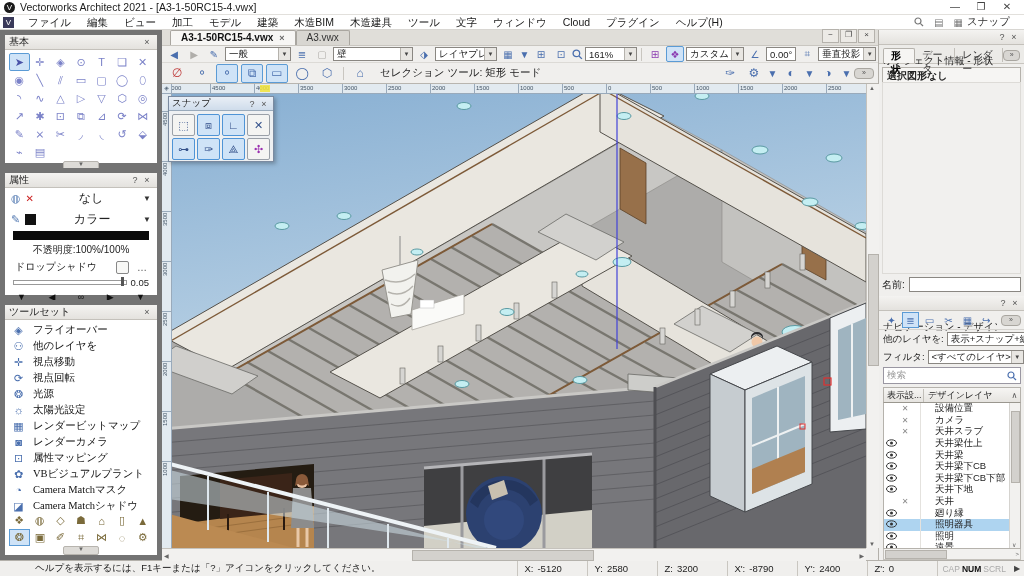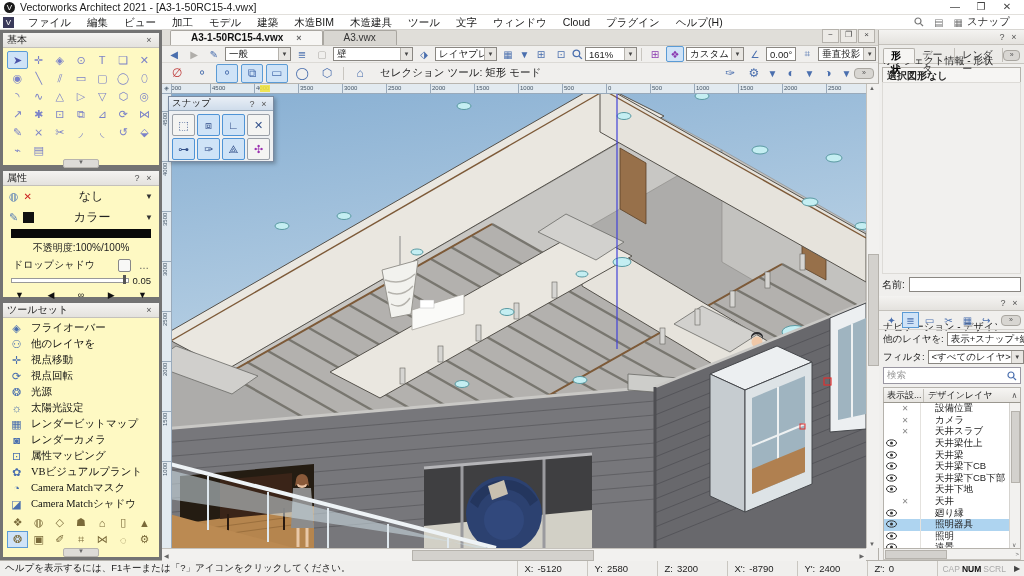--- a/index.html
+++ b/index.html
@@ -11,21 +11,21 @@
   #title-text{font-size:10.5px;color:#1a1a1a;white-space:nowrap;}
   .win-ctrls{margin-left:auto;display:flex;}
   .win-btn{width:26px;height:13px;text-align:center;line-height:12px;font-size:10px;color:#444;cursor:default;}
   #menubar{left:0;top:15px;width:1024px;height:15px;background:#fff;display:flex;align-items:center;padding-left:3px;box-sizing:border-box;border-bottom:1px solid #d8d6d2;}
   #menu-logo{width:11px;height:11px;background:#3a3a5a;color:#fff;font-size:8px;line-height:11px;text-align:center;margin-right:6px;}
   .menu-item{padding:0 8px;height:15px;line-height:15px;font-size:10.5px;color:#1a1a1a;white-space:nowrap;}
   #menubar-right{margin-left:auto;display:flex;align-items:center;gap:10px;padding-right:14px;color:#555;}
   .mb-ic{font-size:10px;color:#777;}
   #signin{display:flex;align-items:center;gap:4px;font-size:10.5px;color:#333;}
   
-  .palette{background:#fef9c3;border:3px solid #737373;box-sizing:border-box;}
+  .palette{background:#ffffff;border:5px solid #737373;box-sizing:border-box;}
   .pal-title{height:14px;background:linear-gradient(#f4f3f1,#e4e2de);border-bottom:1px solid #c4c1bb;display:flex;align-items:center;padding:0 4px;font-size:10px;color:#222;}
   .pal-title .t{flex:1;white-space:nowrap;overflow:hidden;}
   .pal-btn{width:12px;text-align:center;font-size:9px;color:#555;cursor:default;}
   #pal-basic{left:0;top:30px;width:162px;height:138px;}
   #basic-grid{display:grid;grid-template-columns:repeat(7,1fr);padding:3px 4px 0 4px;}
   .tool-ic{height:16px;display:flex;align-items:center;justify-content:center;font-size:11px;color:#7b82c8;border:1px solid transparent;border-radius:2px;}
   .tool-ic.sel{background:#cfe3f7;border-color:#5b9bd5;color:#4a52a8;}
   .collapse-bar{height:9px;display:flex;align-items:center;justify-content:center;}
   .collapse-bar span{display:block;width:34px;height:7px;background:#dddbd7;border:1px solid #b7b4ae;color:#666;font-size:6px;line-height:5px;text-align:center;border-radius:2px;}
   #pal-attr{left:0;top:168px;width:162px;height:132px;}
@@ -49,21 +49,21 @@
   #toolset-list{flex:1;overflow:hidden;padding-top:2px;}
   .ts-item{display:flex;align-items:center;gap:7px;height:16px;padding-left:6px;}
   .ts-item .ic{width:15px;text-align:center;font-size:11px;color:#4a6fae;}
   .ts-item .lb{font-size:10.5px;color:#111;white-space:nowrap;font-family:Liberation Serif, serif;}
   .ts-cats{display:grid;grid-template-columns:repeat(7,1fr);padding:0 4px;}
   .cat-ic{height:15px;display:flex;align-items:center;justify-content:center;font-size:11px;color:#7a6a3a;border:1px solid transparent;}
   .cat-ic.sel{background:#cfe3f7;border-color:#5b9bd5;}
   
   #center{left:162px;top:30px;width:716px;height:530px;background:#f0efed;}
   #tabbar{left:0;top:0;width:716px;height:16px;background:#e0ded9;border-bottom:1px solid #c9c6c0;display:flex;align-items:flex-end;padding-left:8px;box-sizing:border-box;position:absolute;}
-  .doc-tab{height:14px;line-height:14px;padding:0 20px;font-size:10px;border:1px solid #a9a6a0;border-bottom:none;background:#d8d6d1;color:#333;display:flex;align-items:center;gap:13px;border-radius:2px 2px 0 0;text-align:right;}
+  .doc-tab{height:14px;line-height:14px;padding:0 10px;font-size:10px;border:1px solid #a9a6a0;border-bottom:none;background:#d8d6d1;color:#333;display:flex;align-items:center;gap:6px;border-radius:2px 2px 0 0;text-align:right;}
   .doc-tab.active{background:#f7f6f4;font-weight:bold;color:#111;}
   .doc-tab .x{font-size:9px;color:#666;}
   .mdi-ctrls{margin-left:auto;display:flex;gap:1px;padding:0 3px 2px 0;}
   .mdi-btn{width:15px;height:12px;border:1px solid #b5b2ac;background:#eceae6;font-size:8px;line-height:10px;text-align:center;color:#444;}
   #viewbar{left:0;top:16px;width:716px;height:17px;position:absolute;display:flex;align-items:center;gap:2px;padding:0 3px;box-sizing:border-box;background:#f0efed;border-bottom:1px solid #dcdad6;}
   .tb-ic{width:16px;height:14px;display:flex;align-items:center;justify-content:center;font-size:10px;color:#4a6fae;border:1px solid transparent;border-radius:2px;flex:0 0 auto;}
   .tb-ic.purple{color:#8a3ab0;}
   .tb-ic.dis{color:#b0aeaa;}
   .tb-ic.on{background:#cfe3f7;border-color:#5b9bd5;}
   .sel-box{height:14px;background:#fff;border:1px solid #8a8782;display:flex;align-items:center;font-size:9.5px;padding-left:3px;box-sizing:border-box;flex:0 0 auto;}
@@ -127,21 +127,21 @@
   #layer-list{flex:1;margin:0 4px;border:1px solid #b5b2ac;border-top:none;background:#fff;overflow:hidden;position:relative;}
   .layer-row{display:flex;height:11.6px;align-items:center;font-size:9.5px;}
   .layer-row.sel{background:#aed4f0;}
   .lr-vis{width:37px;display:flex;align-items:center;flex:0 0 auto;border-right:1px solid #e4e2de;height:100%;box-sizing:border-box;}
   .lr-vis .slot1{width:14px;text-align:center;}
   .lr-vis .slot2{width:14px;text-align:center;color:#8a8a8a;font-size:8px;}
   .lr-name{flex:1;white-space:nowrap;overflow:hidden;padding-left:14px;}
   #ll-vscroll{position:absolute;right:0;top:0;width:10px;bottom:0;background:#f2f1ef;border-left:1px solid #d5d3cf;}
   #ll-hscroll{height:10px;margin:0 4px;background:#f2f1ef;border:1px solid #c5c2bc;border-top:none;position:relative;}
   
-  #statusbar{left:0;top:560px;width:1024px;height:16px;background:#f0efed;border-top:1px solid #b3b0aa;display:flex;align-items:center;box-sizing:border-box;font-size:9.5px;}
+  #statusbar{left:0;top:560px;width:1024px;height:16px;background:#f0efed;border-top:1px solid #b3b0aa;display:flex;align-items:center;box-sizing:border-box;font-size:9.5px;padding-left:30px;}
   #status-help{flex:1;padding-left:5px;white-space:nowrap;overflow:hidden;color:#222;border-right:1px solid #c9c6c0;height:100%;display:flex;align-items:center;}
   .coord-cell{width:70px;height:100%;display:flex;align-items:center;padding-left:6px;border-right:1px solid #c9c6c0;gap:4px;box-sizing:border-box;white-space:nowrap;}
   #locks{display:flex;align-items:center;gap:2px;padding:0 4px;height:100%;}
   .lock{color:#aaa;font-size:8.5px;}
   .lock.on{color:#111;font-weight:bold;}
   #sb-arrow{width:14px;text-align:center;color:#444;font-size:8px;}
 </style>
 </head>
 <body>
 

